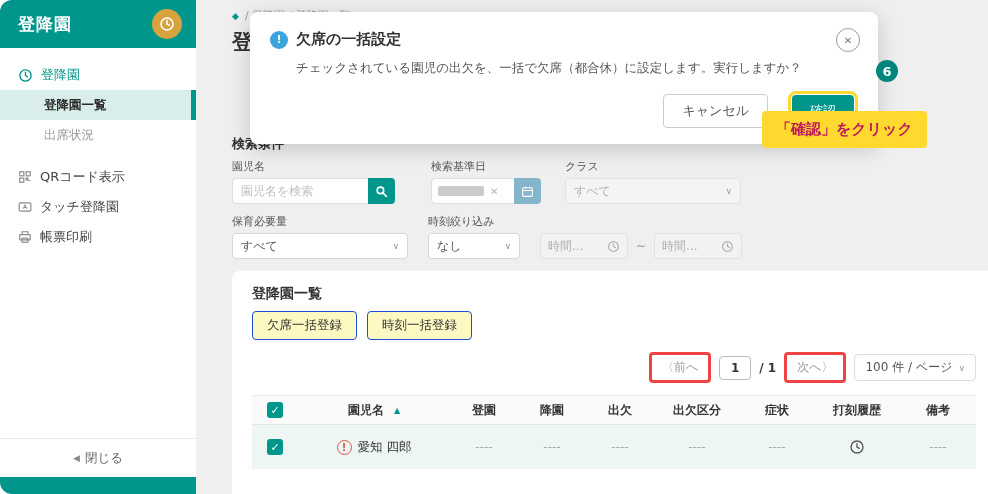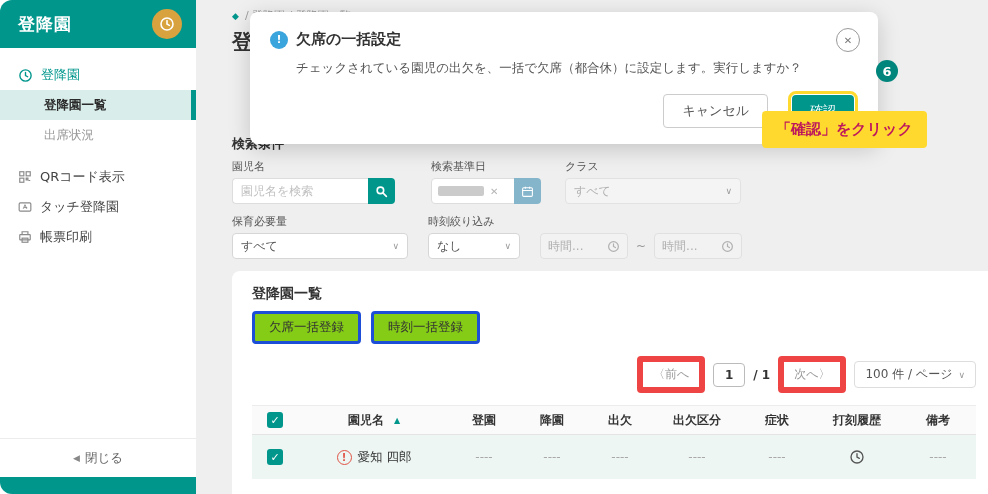--- a/index.html
+++ b/index.html
@@ -59,23 +59,23 @@
   .time-box{width:88px;height:26px;box-sizing:border-box;border:1px solid #e0e0e0;border-radius:4px;background:#f2f2f2;color:#b0b0b0;font-size:12px;display:flex;align-items:center;justify-content:space-between;padding:0 7px;}
   .tilde{color:#999;font-size:12px;margin:0 8px;height:26px;display:flex;align-items:center;}
   .invalid-group{display:flex;align-items:center;gap:7px;height:26px;margin-left:16px;}
   .cb-empty{width:15px;height:15px;border:1px solid #ccc;border-radius:3px;background:#fff;box-sizing:border-box;cursor:pointer;}
   .invalid-label{font-size:12px;color:#777;}
 
   
   .card{margin-top:12px;background:#fff;border-radius:8px 8px 0 0;padding:14px 20px;min-height:240px;}
   .card-title{font-size:14px;font-weight:bold;color:#333;height:16px;}
   .bulk-row{display:flex;gap:10px;margin-top:10px;}
-  .ghost-btn{padding:5px 14px;font-size:12.5px;border:3px solid #1d4ed8;border-radius:4px;background:#84cc16;color:#333;cursor:pointer;font-family:Liberation Serif, serif;}
+  .ghost-btn{padding:5px 14px;font-size:12.5px;border:1px solid #1d4ed8;border-radius:4px;background:#fef9c3;color:#333;cursor:pointer;font-family:Liberation Serif, serif;}
   .pagination{display:flex;justify-content:flex-end;align-items:center;gap:8px;margin-top:12px;font-size:12px;color:#888;}
-  .pg-btn{border:6px solid #ef4444;background:#fff;color:#999;border-radius:4px;padding:4px 10px;font-size:12px;cursor:pointer;font-family:inherit;}
+  .pg-btn{border:3px solid #ef4444;background:#fff;color:#999;border-radius:4px;padding:4px 10px;font-size:12px;cursor:pointer;font-family:inherit;}
   .pg-page{border:1px solid #bbb;border-radius:4px;width:30px;text-align:center;padding:4px 0;color:#333;font-weight:bold;background:#fff;cursor:text;}
   .pg-of{color:#333;font-weight:bold;}
   .pg-size{border:1px solid #ddd;border-radius:4px;background:#fff;padding:4px 10px;display:flex;align-items:center;gap:6px;color:#555;cursor:pointer;}
   .pg-size .chev{font-size:9px;color:#999;}
 
   .table{margin-top:12px;}
   .thead,.trow{display:flex;}
   .thead{height:28px;background:#FAFAFA;border-top:1px solid #ececec;border-bottom:1px solid #e4e4e4;}
   .trow{height:44px;background:#EDF6F3;}
   .cell{display:flex;align-items:center;justify-content:center;font-size:12px;color:#333;}

